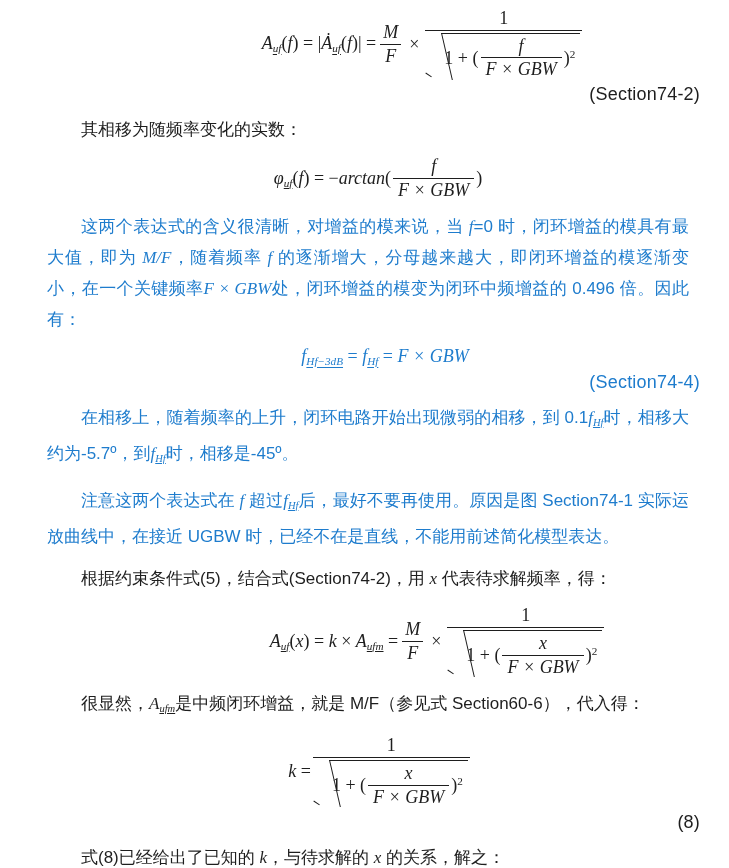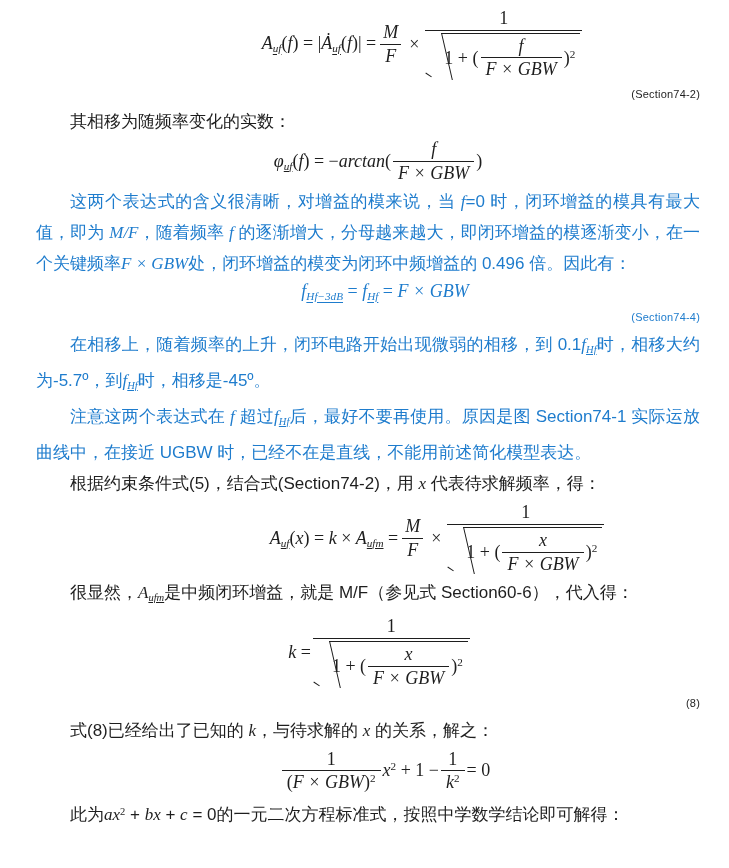--- a/index.html
+++ b/index.html
@@ -3,25 +3,25 @@
 <meta charset="utf-8">
 <style>
   :root { --ink:#1e1e1e; --blue:#1e7ccd; }
   html,body { margin:0; padding:0; background:#ffffff; }
   body { width:729px; height:868px; overflow:hidden;
          font-family:"Liberation Sans", sans-serif; color:var(--ink); }
   .page { padding:4px 29px 0 36px; }
 
   
   .para { font-size:17px; line-height:31px; text-align:justify;
-          text-indent:2em; margin:0; }
+          text-indent:2em; margin:11px; }
   .blue { color:var(--blue); }
 
   
-  .eqlabel { text-align:right; font-size:11px; line-height:17px;
+  .eqlabel { text-align:right; font-size:18px; line-height:17px;
              margin:6px 0 3px 0; letter-spacing:0.2px; }
 
   
   .formula { display:flex; justify-content:center; align-items:center;
              font-family:"Liberation Serif", serif; font-size:18px;
              margin:3px 0; white-space:nowrap; }
   .run { display:inline-block; }
   .op  { padding:0 4px; }
   .it, .formula .it { font-family:"Liberation Serif", serif; font-style:italic; }
   sub { font-size:62%; vertical-align:-0.3em; font-style:italic;

